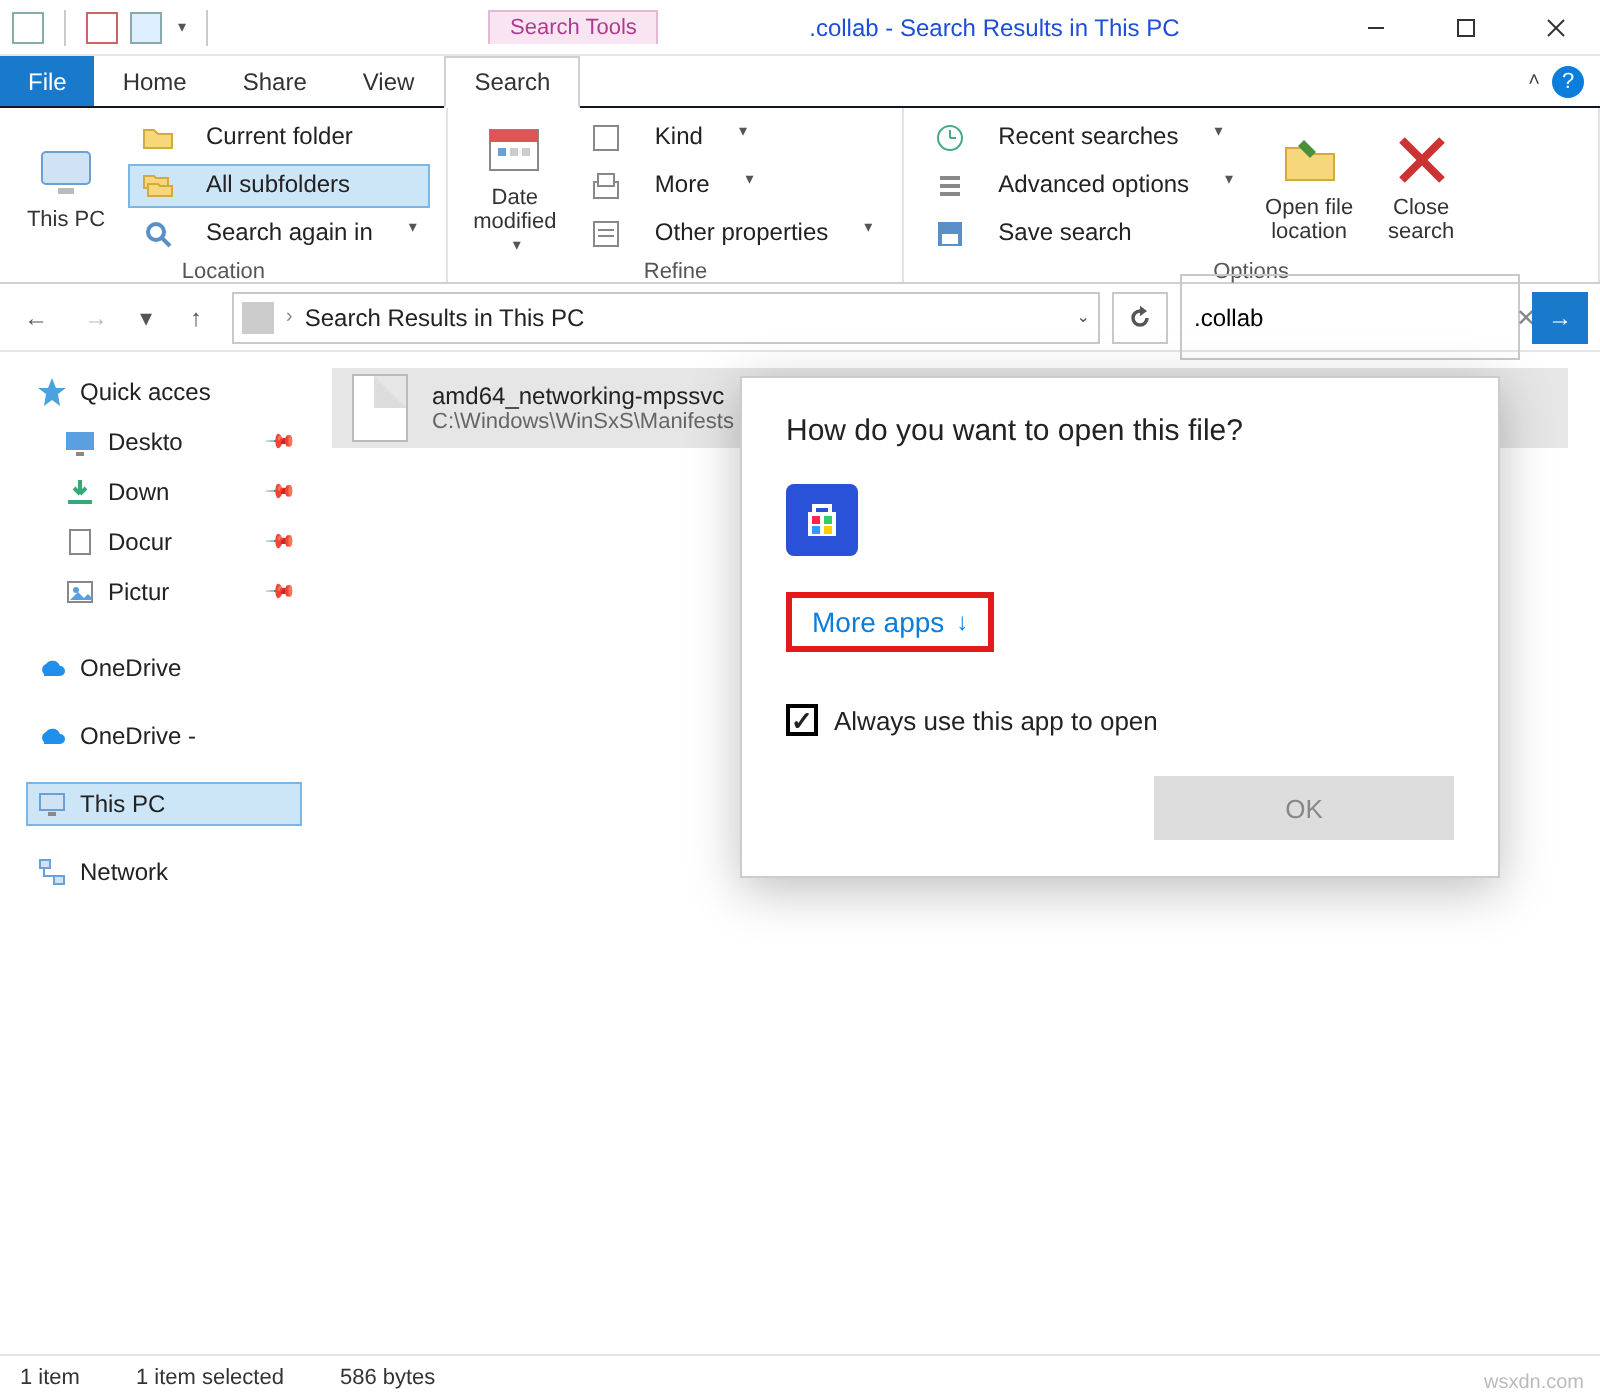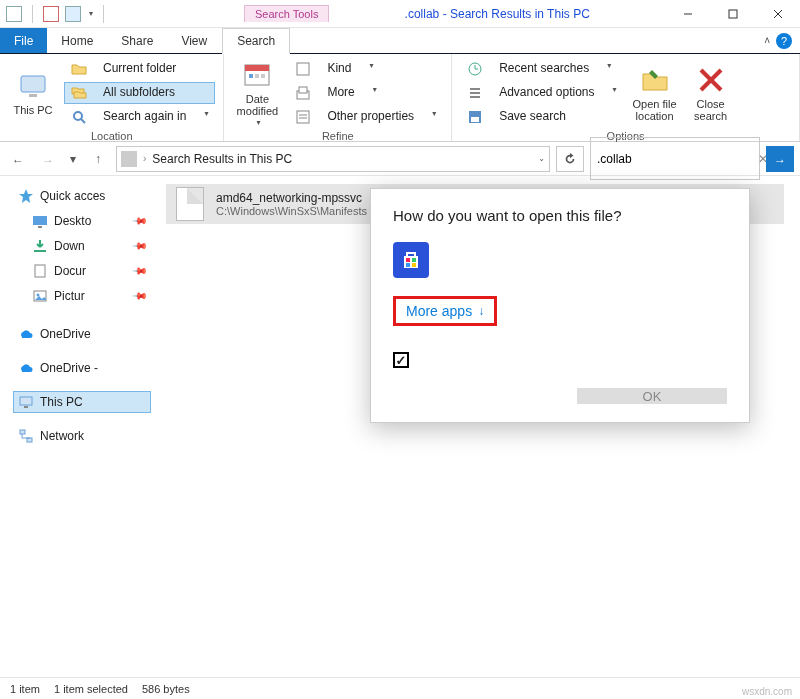--- a/index.html
+++ b/index.html
@@ -47,31 +47,31 @@
   .sbitem.selected { background:#cde6f7; outline:1px solid #7ab7e6; }
   .sbicon { width:16px; height:16px; display:inline-block; }
   .pin { margin-left:auto; color:#888; font-size:10px; transform:rotate(45deg); }
   .results { flex:1; position:relative; }
   .result-row { margin:8px 16px; background:#e6e6e6; height:40px; display:flex; align-items:center; gap:12px; padding:0 10px; }
   .fileicon { width:28px; height:34px; border:1px solid #bbb; background:#fff; position:relative; }
   .fileicon::after { content:""; position:absolute; top:0; right:0; border-width:8px; border-style:solid; border-color:#e6e6e6 #e6e6e6 #ddd #ddd; }
   .fileinfo { display:flex; flex-direction:column; font-size:12px; }
   .fname { color:#222; }
   .fpath { color:#666; font-size:11px; }
-  .statusbar { position:absolute; bottom:0; left:0; right:0; height:22px; border-top:1px solid #e5e5e5; display:flex; align-items:center; gap:14px; padding:0 10px; font-size:11px; color:#333; }
+  .statusbar { position:absolute; bottom:0; left:0; right:0; height:22px; border-top:1px solid #e5e5e5; display:flex; align-items:center; gap:28px; padding:0 10px; font-size:11px; color:#333; }
   .watermark { position:absolute; bottom:2px; right:8px; font-size:10px; color:#bbb; }
   .dialog { position:absolute; top:188px; left:370px; width:380px; background:#fff; border:1px solid #ccc; box-shadow:0 6px 24px rgba(0,0,0,.25); padding:18px 22px; }
   .dlg-title { font-size:15px; color:#222; margin-bottom:18px; }
   .dlg-opt { display:flex; align-items:center; gap:14px; margin-bottom:18px; }
   .storeicon { width:36px; height:36px; background:#2a52d8; border-radius:4px; display:flex; align-items:center; justify-content:center; }
   .moreapps-wrap { border:3px solid #e21a1a; display:inline-flex; align-items:center; gap:6px; padding:4px 10px; margin-bottom:18px;text-align:right; }
   .moreapps { color:#0b7dda; font-size:14px; }
   .alwayscheck { display:flex; align-items:center; gap:8px; font-size:13px; margin:8px 0 20px; }
   .checkbox { width:16px; height:16px; border:2px solid #000; display:flex; align-items:center; justify-content:center; font-size:13px; font-weight:bold; }
-  .okbtn { width:150px; height:16px; background:#ddd; color:#888; display:flex; align-items:center; justify-content:center; margin-left:auto; font-size:13px; }
+  .okbtn { width:150px; height:32px; background:#ddd; color:#888; display:flex; align-items:center; justify-content:center; margin-left:auto; font-size:13px; }
 </style>
 </head>
 <body>
 
 <div class="titlebar">
   <div class="qat">
     <span class="qat-icon"></span>
     <span class="qat-divider"></span>
     <span class="qat-icon" style="border-color:#c66"></span>
     <span class="qat-icon" style="background:#def"></span>
@@ -378,20 +378,21 @@
           <rect x="12" y="14" width="4" height="4" fill="#fc0"></rect>
         </svg>
     </div>
   </div>
   <div class="moreapps-wrap">
     <span class="moreapps">More apps</span>
     <span style="color:#0b7dda">↓</span>
   </div>
   <div class="alwayscheck">
     <div class="checkbox">✓</div>
+    <span>Always use this app to open</span>
   </div>
   <div class="okbtn">OK</div>
 </div>
 
 <div class="statusbar">
   <span>1 item</span>
   <span>1 item selected</span>
   <span>586 bytes</span>
 </div>
 <div class="watermark">wsxdn.com</div>

